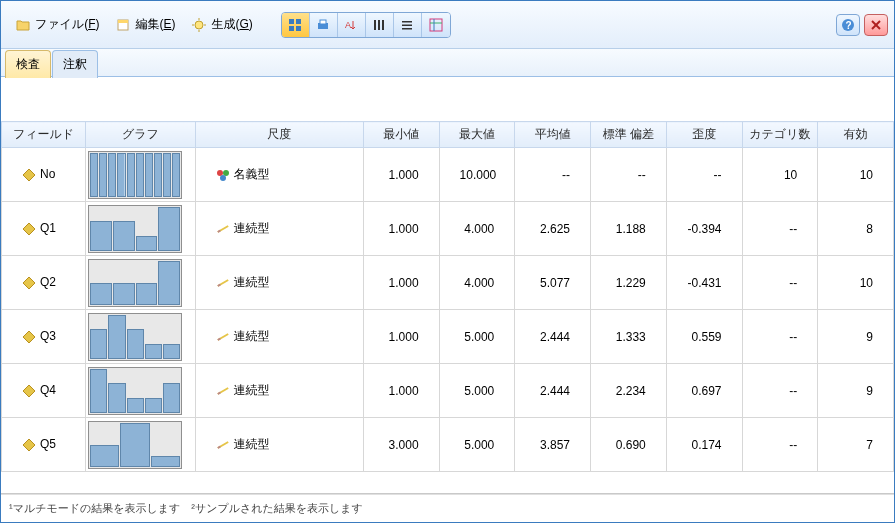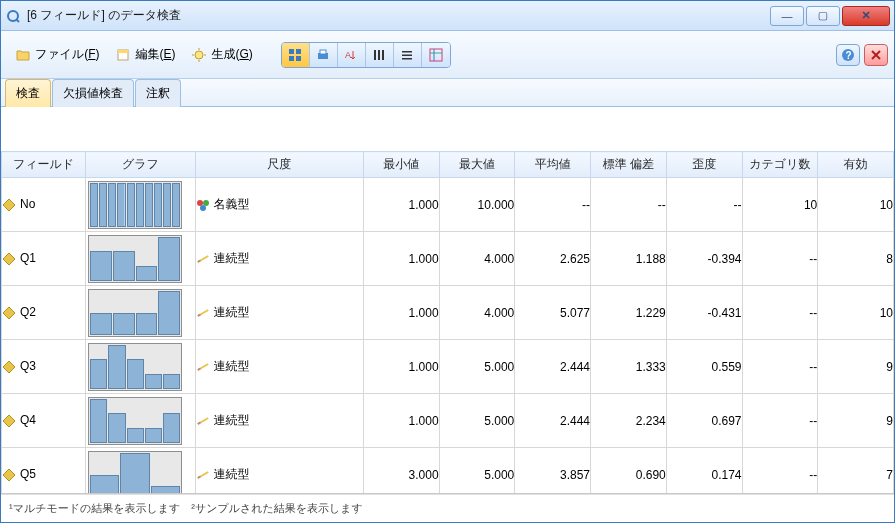--- a/index.html
+++ b/index.html
@@ -24,29 +24,29 @@
 .underline-key { text-decoration: underline; }
 .toolbar-group { display: flex; margin-left: 20px; border: 1px solid #7fa7d6; border-radius: 4px; overflow: hidden; }
 .tool-btn { width: 28px; height: 24px; display: flex; align-items: center; justify-content: center; border-right: 1px solid #a9c6e8; background: linear-gradient(#eff7ff,#cfe3fa); }
 .tool-btn:last-child { border-right: none; }
 .tool-btn.active { background: linear-gradient(#ffe08a,#ffc742); }
 .menubar-right { margin-left: auto; display: flex; gap: 4px; }
 .help-btn { width: 24px; height: 22px; border: 1px solid #7fa7d6; border-radius: 4px; display: flex; align-items: center; justify-content: center; background: linear-gradient(#eff7ff,#cfe3fa); }
 .close-btn { width: 24px; height: 22px; border: 1px solid #c46060; border-radius: 4px; display: flex; align-items: center; justify-content: center; background: linear-gradient(#ffdede,#ff9a9a); }
 
 
-.tabs { height: 28px; display: flex; align-items: flex-end; background: linear-gradient(#f7fbff,#e8f1fb); padding-left: 4px; border-bottom: 1px solid #9cbfe6; }
+.tabs { height: 28px; display: flex; align-items: center; background: linear-gradient(#f7fbff,#e8f1fb); padding-left: 4px; border-bottom: 1px solid #9cbfe6; }
 .tab { padding: 5px 10px; border: 1px solid #9cbfe6; border-bottom: none; border-radius: 4px 4px 0 0; background: #e2ecf8; margin-right: 1px; position: relative; top: 1px; }
 .tab.active { background: linear-gradient(#fff4d4,#ffe9a8); border-color: #d6b96a; z-index: 2; }
 
 
 .content { flex: 1; overflow: auto; background: #fff; border-bottom: 1px solid #c9c9c9; }
 table { width: 100%; border-collapse: collapse; table-layout: fixed; margin-top: 44px; }
 th { background: linear-gradient(#f3f8ff,#e2edfa); border: 1px solid #c7d7ec; padding: 4px 6px; font-weight: normal; text-align: center; height: 22px; color: #2a2a2a; }
-td { border: 1px solid #d7d7d7; padding: 2px 0; height: 54px; text-align: right; vertical-align: middle; }
+td { border: 1px solid #d7d7d7; padding: 2px 20px; height: 54px; text-align: right; vertical-align: middle; }
 td.field-name { text-align: left; }
 td.graph-cell { padding: 2px; text-align: center; }
 td.measure-cell { text-align: left; }
 .field-icon { width: 14px; height: 14px; display: inline-block; vertical-align: middle; margin-right: 4px; }
 .measure-icon { width: 14px; height: 14px; display: inline-block; vertical-align: middle; margin-right: 4px; }
 
 
 .mini-chart { width: 94px; height: 48px; border: 1px solid #8f8f8f; background: #e8e8e8; display: flex; align-items: flex-end; gap: 1px; padding: 1px; }
 .mini-chart .bar { flex: 1; background: #8db3d6; border: 1px solid #5f86aa; }
 .mini-chart.striped .bar { background: repeating-linear-gradient(90deg,#8db3d6 0 6px,#b8d1e8 6px 8px); }
@@ -60,40 +60,20 @@
 col.c-field { width: 80px; }
 col.c-graph { width: 104px; }
 col.c-measure { width: 160px; }
 col.c-num { width: 72px; }
 </style>
 </head>
 <body>
 
 <div class="window">
 
-  <div class="titlebar">
-    <span class="titlebar-icon">
-      <svg width="14" height="14" viewBox="0 0 14 14">
-          <circle cx="7" cy="7" r="5" fill="none" stroke="#3a7bbf" stroke-width="2"></circle>
-          <line x1="10" y1="10" x2="13" y2="13" stroke="#3a7bbf" stroke-width="2"></line>
-        </svg>
-    </span>
-    <div class="titlebar-text">[6 フィールド] のデータ検査</div>
-    <div class="titlebar-btns">
-      <div class="tbtn">
-          <span>―</span>
-        </div>
-      <div class="tbtn">
-          <span>▢</span>
-        </div>
-      <div class="tbtn tbtn-close">
-          <span>✕</span>
-        </div>
-    </div>
-  </div>
 
   <div class="menubar">
     <div class="menu-item">
       <span class="mi-icon">
           <svg width="14" height="14" viewBox="0 0 14 14">
             <path d="M1 3 h4 l1 1 h7 v8 h-12 z" fill="#f7d36a" stroke="#c9a43a"></path>
           </svg>
         </span>
       <span><span>ファイル(</span><span class="underline-key">F</span><span>)</span></span>
     </div>
@@ -171,21 +151,20 @@
           <svg width="12" height="12" viewBox="0 0 12 12">
             <line x1="2" y1="2" x2="10" y2="10" stroke="#b02020" stroke-width="2"></line>
             <line x1="10" y1="2" x2="2" y2="10" stroke="#b02020" stroke-width="2"></line>
           </svg>
         </div>
     </div>
   </div>
 
   <div class="tabs">
     <div class="tab active">検査</div>
-    <div class="tab">欠損値検査</div>
     <div class="tab">注釈</div>
   </div>
 
   <div class="content">
     <table>
       <colgroup>
         <col class="c-field">
           <col class="c-graph">
           <col class="c-measure">
         <col class="c-num">

